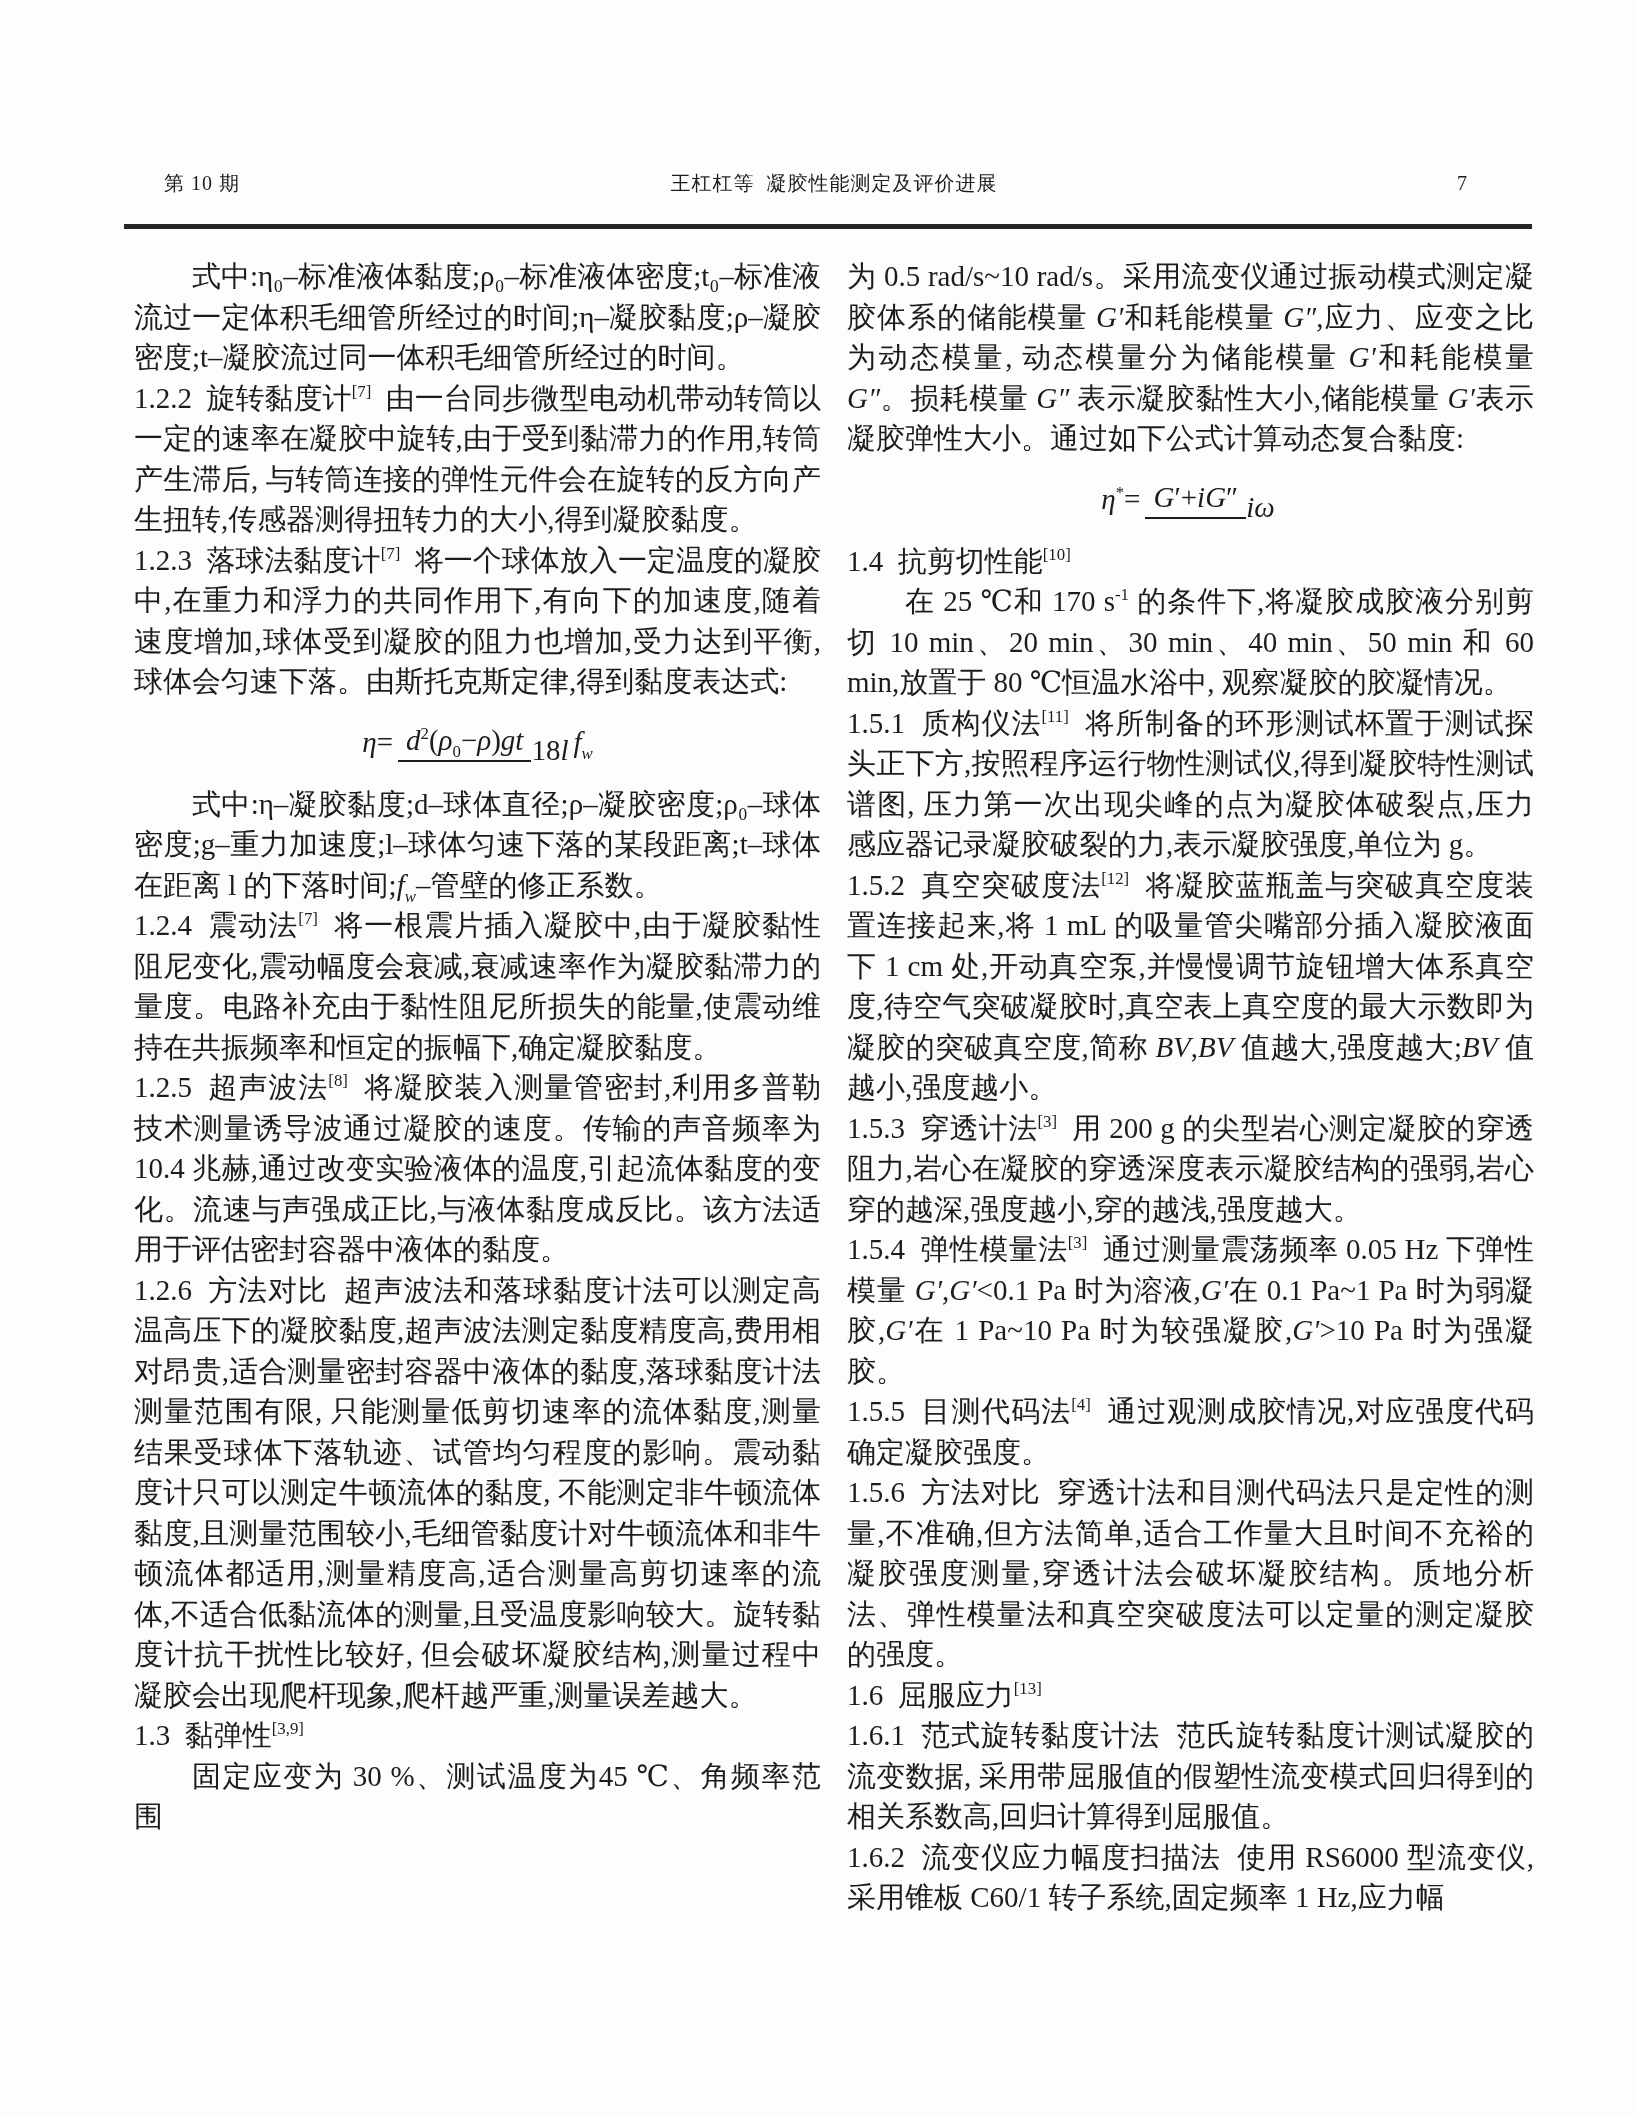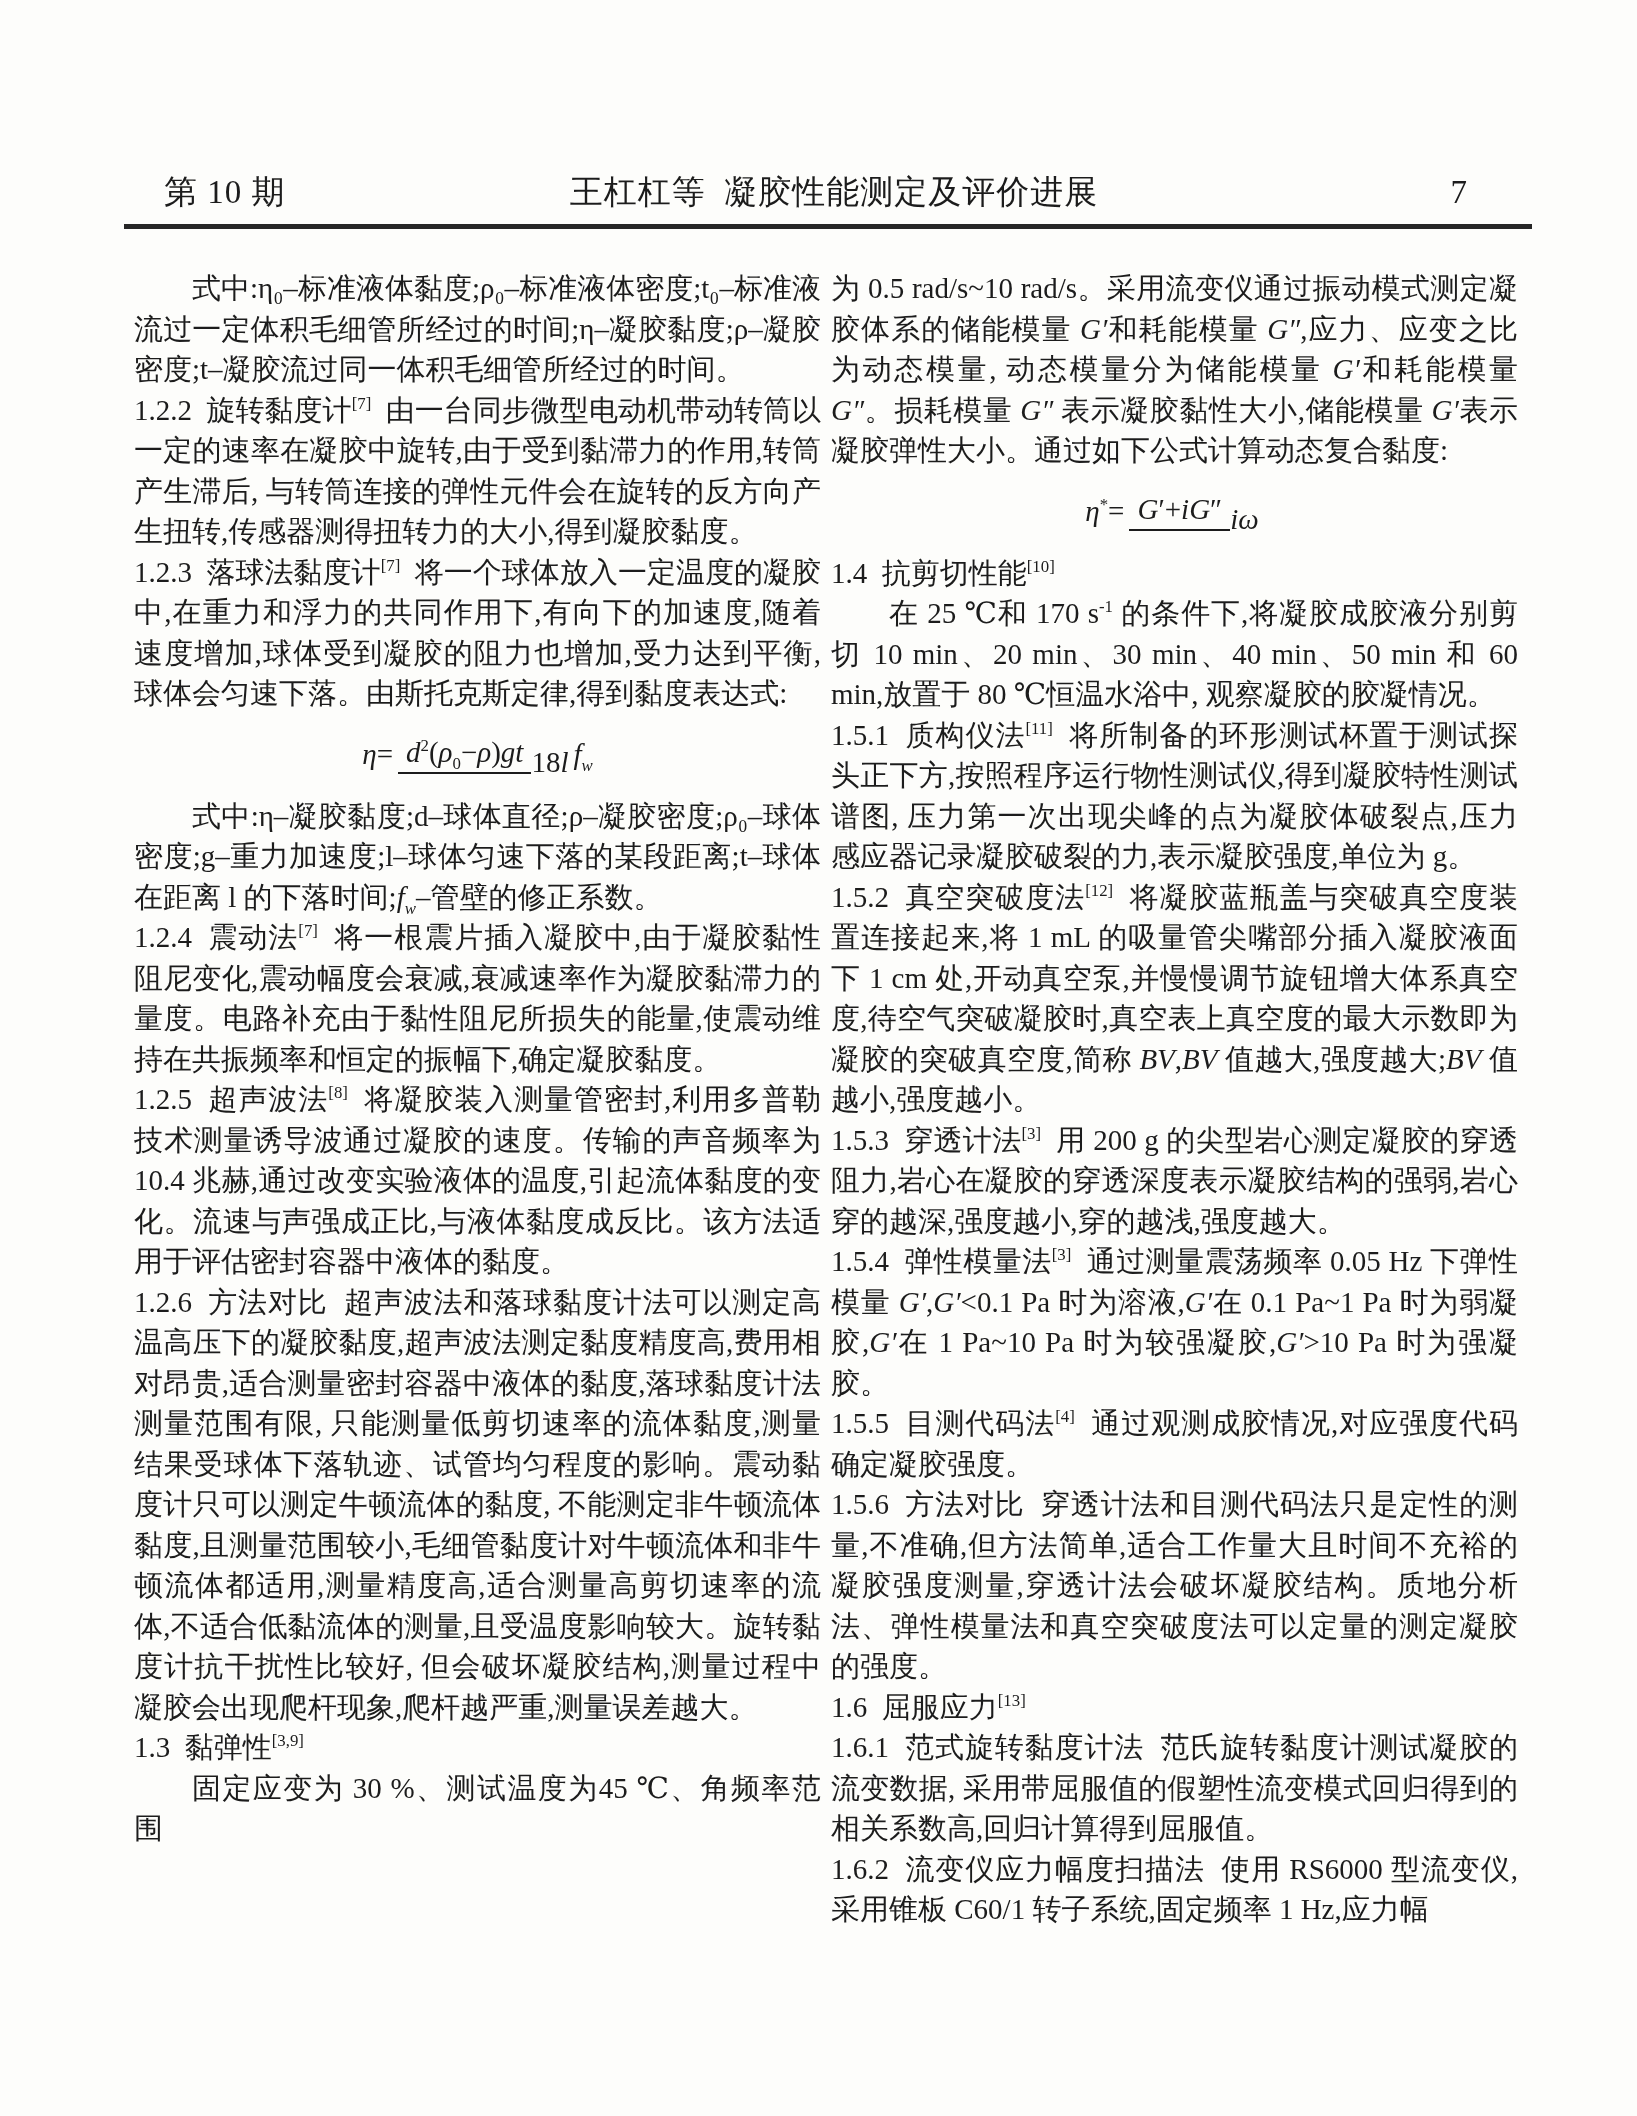--- a/index.html
+++ b/index.html
@@ -8,32 +8,32 @@
     width:1637px; height:2116px;
     margin:0 auto;
     background:#fdfdfb;
     color:#1c1c1c;
     font-family:"Liberation Serif","DejaVu Serif",serif;
     overflow:hidden;
   }
   .page-header {
     position:absolute; top:170px; left:138px; width:1392px;
     display:flex; align-items:baseline;
-    font-size:33px; letter-spacing:1px;
+    font-size:20px; letter-spacing:1px;
   }
   .hdr-issue   { width:260px; text-align:left; padding-left:26px; box-sizing:border-box; }
   .hdr-title   { flex:1; text-align:center; }
   .hdr-pagenum { width:260px; text-align:right; padding-right:62px; box-sizing:border-box; }
   .header-rule {
     position:absolute; top:224px; left:124px; width:1408px; height:5px;
     background:#262626;
   }
   .columns {
-    position:absolute; top:268px; left:134px; width:1400px;
-    display:flex; gap:10px;
+    position:absolute; top:256px; left:134px; width:1400px;
+    display:flex; gap:26px;
   }
   .col {
     width:687px;
     font-size:29px; line-height:40.5px;
     text-align:justify;
     overflow:hidden;
   }
   .col p { margin:0; }
   p.indent  { text-indent:2em; }
   p.flush   { text-indent:0; }

